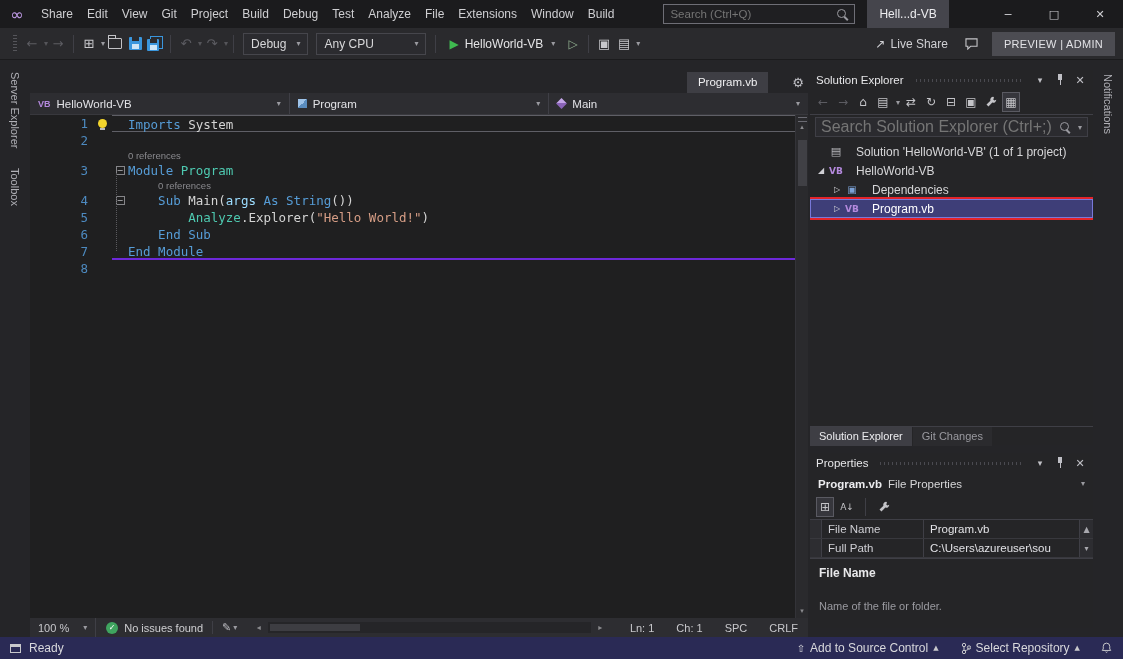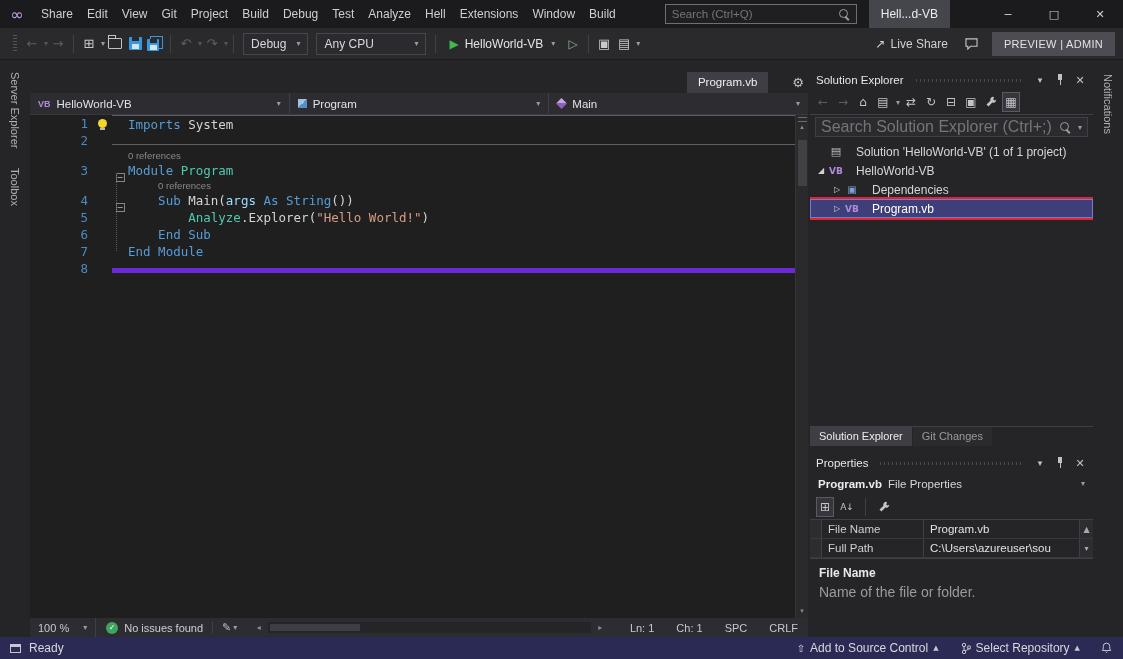--- a/index.html
+++ b/index.html
@@ -57,23 +57,23 @@
   .navbar{height:22px;display:flex;background:#2d2d31;border-bottom:1px solid #38383d}
   .nav-combo{flex:1;display:flex;align-items:center;gap:6px;padding:0 8px;border-right:1px solid #3f3f46;color:#e2e2e6;font-size:11.5px}
   .i-vbbadge{color:#b489dd;font-size:9px;font-weight:bold}
   .i-class{width:9px;height:9px;background:linear-gradient(135deg,#9fc3e8 50%,#5b8dbf 50%);display:inline-block}
   .i-method{width:9px;height:9px;background:linear-gradient(135deg,#c3a5e8 50%,#8a63b8 50%);transform:rotate(45deg) scale(.85);display:inline-block}
   .code-area{flex:1;position:relative;background:#1f1f20;overflow:hidden}
   .code-lines{position:absolute;left:0;top:0;right:13px;bottom:0}
   .code-row{display:flex;height:17px;font:12.5px/17px "DejaVu Sans Mono",monospace;white-space:pre}
   .ln{width:62px;padding-right:4px;text-align:right;color:#4d8ac0;flex:none}
   .gut{width:20px;flex:none;display:flex;align-items:center;justify-content:center}
-  .rowbox{flex:1;display:flex;min-width:0;height:30px}
+  .rowbox{flex:1;display:flex;min-width:0;height:17px}
   .rowbox.boxed{border-top:1px solid #5f5f66;border-bottom:1px solid #5f5f66}
-  .rowbox.underlined{border-bottom:5px solid #6d28d9}
+  .rowbox.underlined{border-bottom:2px solid #6d28d9}
   .foldcol{width:16px;flex:none;display:flex;align-items:center;justify-content:center}
   .foldbox{width:9px;height:9px;border:1px solid #858589;color:#c8c8cc;font-size:8px;line-height:7px;text-align:center;background:#1f1f20}
   .codetext{white-space:pre}
   .lens-row{height:13px;line-height:13px;font-size:9.5px;color:#8a8a8e;font-family:"Liberation Sans",sans-serif}
   .tk-kw{color:#569cd6}.tk-ty{color:#4ec9b0}.tk-st{color:#d69d85}.tk-pm{color:#9cdcfe}.tk-pl{color:#d4d4d4}
   .fold-guide{position:absolute;left:86px;top:58px;height:78px;border-left:1px dotted #5a5a5e}
   .i-bulb{width:9px;height:9px;border-radius:50%;background:#f2d42c;position:relative;display:inline-block}
   .i-bulb::after{content:"";position:absolute;left:2px;top:9px;width:5px;height:2px;background:#b9b9be}
   .vscroll{position:absolute;top:0;right:0;bottom:0;width:13px;background:#2a2a2d;border-left:1px solid #333338;display:flex;flex-direction:column;align-items:center}
   .vs-split{width:9px;height:5px;margin-top:2px;border-top:1px solid #6a6a72;border-bottom:1px solid #6a6a72}
@@ -127,21 +127,21 @@
   .obj-name{font-weight:bold;color:#ececef}
   .props-toolbar{height:26px;display:flex;align-items:center;padding:0 6px;gap:4px;border-bottom:1px solid #3f3f46}
   .pgrid{border-bottom:1px solid #3f3f46}
   .prow{height:19px;display:flex;align-items:stretch;border-bottom:1px solid #38383d;font-size:11.5px}
   .pgut{width:12px;background:#2d2d31;border-right:1px solid #3f3f46;flex:none}
   .pname{width:102px;padding:0 6px;line-height:18px;color:#cfcfd4;border-right:1px solid #3f3f46;flex:none;white-space:nowrap;overflow:hidden}
   .pval{flex:1;padding:0 6px;line-height:18px;color:#e2e2e6;white-space:nowrap;overflow:hidden}
   .padorn{width:14px;flex:none;display:flex;align-items:center;justify-content:center;color:#a8a8ae;font-size:8px;border-left:1px solid #3f3f46;background:#2d2d31}
   .pdesc{flex:1;padding:7px 9px}
   .pdesc-title{font-size:12px;font-weight:bold;color:#e8e8ea}
-  .pdesc-text{margin-top:4px;font-size:14px;color:#9a9aa0}
+  .pdesc-text{margin-top:20px;font-size:11px;color:#9a9aa0}
 
   
   .statusbar{position:absolute;left:0;right:0;bottom:0;height:22px;background:#2a2a55;display:flex;align-items:center;padding:0 10px;color:#d8d8dc;font-size:12px}
   .sb-win{width:11px;height:9px;border:1px solid #c8c8cc;border-top-width:3px;margin-right:8px;flex:none}
   .sb-item{display:flex;align-items:center;gap:5px;margin-left:22px;white-space:nowrap}
   .sb-up{font-size:7px;color:#c8c8cc}
   .sb-bell{margin-left:20px;display:flex;align-items:center}
 </style>
 </head>
 <body>
@@ -152,21 +152,21 @@
 
   <span class="menu">Share</span>
       <span class="menu">Edit</span>
       <span class="menu">View</span>
       <span class="menu">Git</span>
       <span class="menu">Project</span>
       <span class="menu">Build</span>
       <span class="menu">Debug</span>
       <span class="menu">Test</span>
       <span class="menu">Analyze</span>
-      <span class="menu">Hell</span>
+      <span class="menu">File</span>
       <span class="menu">Extensions</span>
       <span class="menu">Window</span>
       <span class="menu">Build</span>
     </nav>
   <div class="tb-search">
     <input readonly="" placeholder="Search (Ctrl+Q)" style="">
     <span class="i-search"></span>
   </div>
   <div class="window-title">Hell...d-VB</div>
   <div class="spacer"></div>

